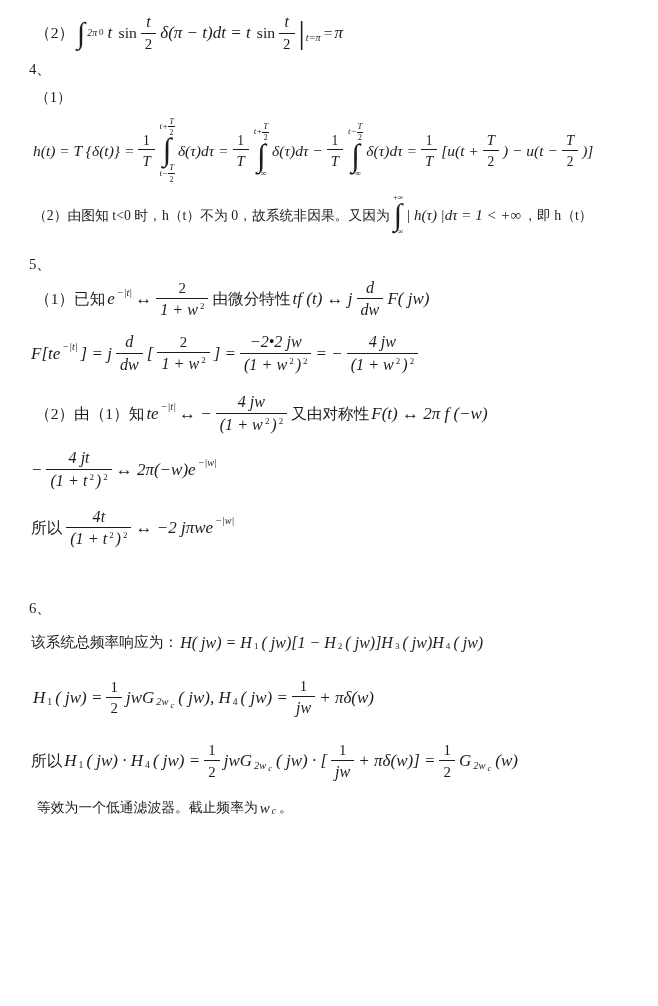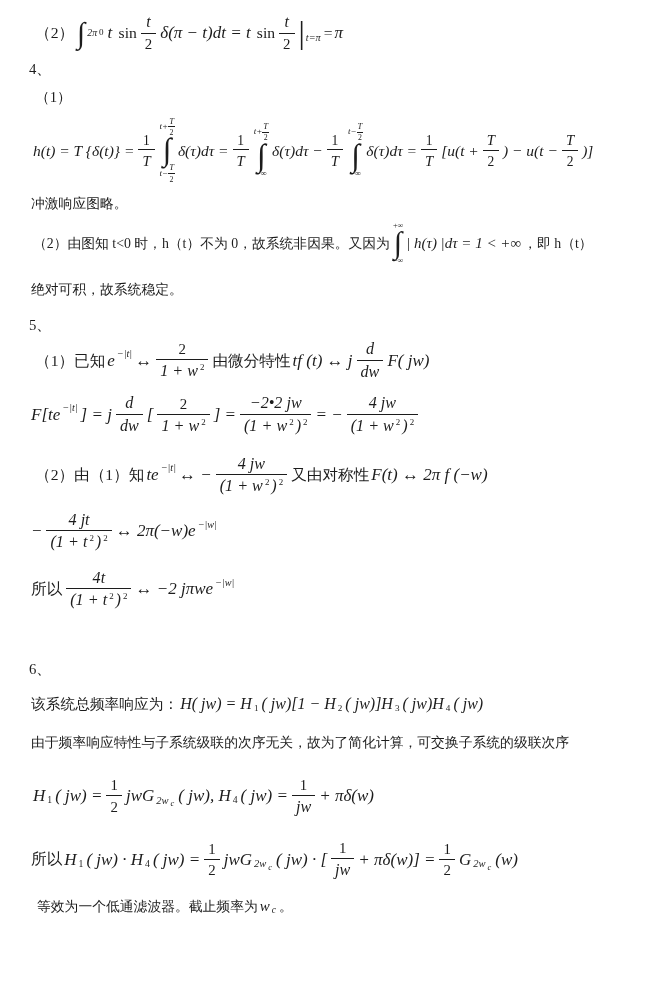--- a/index.html
+++ b/index.html
@@ -38,28 +38,25 @@
 <body>
 
 <div class="page" id="page" style="background: rgb(255, 255, 255); color: rgb(28, 28, 28);">
     <div class="line" style="margin-top: 12px; margin-left: 6px; font-size: 17px;"><span class="tok tx">（2）</span><span class="tok ints"><span class="isym2">∫</span><span class="limcol">
           <span class="slim"><span class="tok it">2π</span></span>
           <span class="slim"><span class="tok tx">0</span></span>
         </span></span><span class="tok it">t </span><span class="tok tx">sin</span><span class="tok frac"><span class="num"><span class="tok it">t</span></span><span class="den"><span class="tok tx">2</span></span></span><span class="tok it">δ(π − t)dt = t </span><span class="tok tx">sin</span><span class="tok frac"><span class="num"><span class="tok it">t</span></span><span class="den"><span class="tok tx">2</span></span></span><span class="tok vb"><span class="vbar">|</span><span class="vsub"><span class="tok it">t=π</span></span></span><span class="tok tx">=</span><span class="tok it">π</span></div>
     <div class="line" style="margin-top: 4px; margin-left: 0px; font-size: 16px;"><span class="tok tx">4、</span></div>
     <div class="line" style="margin-top: 8px; margin-left: 6px; font-size: 16px;"><span class="tok tx">（1）</span></div>
     <div class="line" style="margin-top: 10px; margin-left: 4px; font-size: 15.5px;"><span class="tok it">h(t) = T {δ(t)} =</span><span class="tok frac"><span class="num"><span class="tok tx">1</span></span><span class="den"><span class="tok it">T</span></span></span><span class="tok intd"><span class="ilim"><span class="tok it">t+</span><span class="tok frac"><span class="num"><span class="tok it">T</span></span><span class="den"><span class="tok tx">2</span></span></span></span><span class="isym">∫</span><span class="ilim"><span class="tok it">t−</span><span class="tok frac"><span class="num"><span class="tok it">T</span></span><span class="den"><span class="tok tx">2</span></span></span></span></span><span class="tok it">δ(τ)dτ =</span><span class="tok frac"><span class="num"><span class="tok tx">1</span></span><span class="den"><span class="tok it">T</span></span></span><span class="tok intd"><span class="ilim"><span class="tok it">t+</span><span class="tok frac"><span class="num"><span class="tok it">T</span></span><span class="den"><span class="tok tx">2</span></span></span></span><span class="isym">∫</span><span class="ilim"><span class="tok tx">−∞</span></span></span><span class="tok it">δ(τ)dτ −</span><span class="tok frac"><span class="num"><span class="tok tx">1</span></span><span class="den"><span class="tok it">T</span></span></span><span class="tok intd"><span class="ilim"><span class="tok it">t−</span><span class="tok frac"><span class="num"><span class="tok it">T</span></span><span class="den"><span class="tok tx">2</span></span></span></span><span class="isym">∫</span><span class="ilim"><span class="tok tx">−∞</span></span></span><span class="tok it">δ(τ)dτ =</span><span class="tok frac"><span class="num"><span class="tok tx">1</span></span><span class="den"><span class="tok it">T</span></span></span><span class="tok it">[u(t +</span><span class="tok frac"><span class="num"><span class="tok it">T</span></span><span class="den"><span class="tok tx">2</span></span></span><span class="tok it">) − u(t −</span><span class="tok frac"><span class="num"><span class="tok it">T</span></span><span class="den"><span class="tok tx">2</span></span></span><span class="tok it">)]</span></div>
-    <div class="line" style="margin-top: 9px; margin-left: 2px; font-size: 15px;"><span class="tok tx">冲激响应图略。</span></div>
     <div class="line" style="margin-top: 9px; margin-left: 4px; font-size: 15px;"><span class="tok tx">（2）由图知 t&lt;0 时，h（t）不为 0，故系统非因果。又因为</span><span class="tok intd"><span class="ilim"><span class="tok tx">+∞</span></span><span class="isym">∫</span><span class="ilim"><span class="tok tx">−∞</span></span></span><span class="tok it">| h(τ) |dτ = 1 &lt; +∞</span><span class="tok tx">，即 h（t）</span></div>
-    <div class="line" style="margin-top: 14px; margin-left: 2px; font-size: 15px;"><span class="tok tx">绝对可积，故系统稳定。</span></div>
     <div class="line" style="margin-top: 15px; margin-left: 0px; font-size: 16px;"><span class="tok tx">5、</span></div>
     <div class="line" style="margin-top: 5px; margin-left: 6px; font-size: 17px;"><span class="tok tx">（1）已知</span><span class="tok it">e</span><span class="tok sup"><span class="tok it">−|t|</span></span><span class="tok it">↔</span><span class="tok frac"><span class="num"><span class="tok tx">2</span></span><span class="den"><span class="tok it">1 + w</span><span class="tok sup"><span class="tok tx">2</span></span></span></span><span class="tok tx">由微分特性</span><span class="tok it">tf (t) ↔ j</span><span class="tok frac"><span class="num"><span class="tok it">d</span></span><span class="den"><span class="tok it">dw</span></span></span><span class="tok it">F( jw)</span></div>
     <div class="line" style="margin-top: 12px; margin-left: 2px; font-size: 17px;"><span class="tok it">F[te</span><span class="tok sup"><span class="tok it">−|t|</span></span><span class="tok it">] = j</span><span class="tok frac"><span class="num"><span class="tok it">d</span></span><span class="den"><span class="tok it">dw</span></span></span><span class="tok it">[</span><span class="tok frac"><span class="num"><span class="tok tx">2</span></span><span class="den"><span class="tok it">1 + w</span><span class="tok sup"><span class="tok tx">2</span></span></span></span><span class="tok it">] =</span><span class="tok frac"><span class="num"><span class="tok it">−2•2 jw</span></span><span class="den"><span class="tok it">(1 + w</span><span class="tok sup"><span class="tok tx">2</span></span><span class="tok it">)</span><span class="tok sup"><span class="tok tx">2</span></span></span></span><span class="tok it">= −</span><span class="tok frac"><span class="num"><span class="tok it">4 jw</span></span><span class="den"><span class="tok it">(1 + w</span><span class="tok sup"><span class="tok tx">2</span></span><span class="tok it">)</span><span class="tok sup"><span class="tok tx">2</span></span></span></span></div>
     <div class="line" style="margin-top: 18px; margin-left: 6px; font-size: 17px;"><span class="tok tx">（2）由（1）知</span><span class="tok it">te</span><span class="tok sup"><span class="tok it">−|t|</span></span><span class="tok it">↔ −</span><span class="tok frac"><span class="num"><span class="tok it">4 jw</span></span><span class="den"><span class="tok it">(1 + w</span><span class="tok sup"><span class="tok tx">2</span></span><span class="tok it">)</span><span class="tok sup"><span class="tok tx">2</span></span></span></span><span class="tok tx">又由对称性</span><span class="tok it">F(t) ↔ 2π f (−w)</span></div>
     <div class="line" style="margin-top: 14px; margin-left: 2px; font-size: 17px;"><span class="tok it">−</span><span class="tok frac"><span class="num"><span class="tok it">4 jt</span></span><span class="den"><span class="tok it">(1 + t</span><span class="tok sup"><span class="tok tx">2</span></span><span class="tok it">)</span><span class="tok sup"><span class="tok tx">2</span></span></span></span><span class="tok it">↔ 2π(−w)e</span><span class="tok sup"><span class="tok it">−|w|</span></span></div>
     <div class="line" style="margin-top: 16px; margin-left: 2px; font-size: 17px;"><span class="tok tx">所以</span><span class="tok frac"><span class="num"><span class="tok it">4t</span></span><span class="den"><span class="tok it">(1 + t</span><span class="tok sup"><span class="tok tx">2</span></span><span class="tok it">)</span><span class="tok sup"><span class="tok tx">2</span></span></span></span><span class="tok it">↔ −2 jπwe</span><span class="tok sup"><span class="tok it">−|w|</span></span></div>
     <div class="line" style="margin-top: 48px; margin-left: 0px; font-size: 16px;"><span class="tok tx">6、</span></div>
     <div class="line" style="margin-top: 14px; margin-left: 2px; font-size: 16px;"><span class="tok tx">该系统总频率响应为：</span><span class="tok it">H( jw) = H</span><span class="tok sub"><span class="tok tx">1</span></span><span class="tok it">( jw)[1 − H</span><span class="tok sub"><span class="tok tx">2</span></span><span class="tok it">( jw)]H</span><span class="tok sub"><span class="tok tx">3</span></span><span class="tok it">( jw)H</span><span class="tok sub"><span class="tok tx">4</span></span><span class="tok it">( jw)</span></div>
-    <div class="line" style="margin-top: 18px; margin-left: 2px; font-size: 15px;"><span class="tok tx">由于频率响应特性与子系统级联的次序无关，故为了简化计算，可交换子系统的级联次序</span></div>
     <div class="line" style="margin-top: 24px; margin-left: 4px; font-size: 17px;"><span class="tok it">H</span><span class="tok sub"><span class="tok tx">1</span></span><span class="tok it">( jw) =</span><span class="tok frac"><span class="num"><span class="tok tx">1</span></span><span class="den"><span class="tok tx">2</span></span></span><span class="tok it">jwG</span><span class="tok sub"><span class="tok it">2w</span><span class="tok sub"><span class="tok it">c</span></span></span><span class="tok it">( jw), H</span><span class="tok sub"><span class="tok tx">4</span></span><span class="tok it">( jw) =</span><span class="tok frac"><span class="num"><span class="tok tx">1</span></span><span class="den"><span class="tok it">jw</span></span></span><span class="tok it">+ πδ(w)</span></div>
     <div class="line" style="margin-top: 22px; margin-left: 2px; font-size: 17px;"><span class="tok tx">所以</span><span class="tok it">H</span><span class="tok sub"><span class="tok tx">1</span></span><span class="tok it">( jw) · H</span><span class="tok sub"><span class="tok tx">4</span></span><span class="tok it">( jw) =</span><span class="tok frac"><span class="num"><span class="tok tx">1</span></span><span class="den"><span class="tok tx">2</span></span></span><span class="tok it">jwG</span><span class="tok sub"><span class="tok it">2w</span><span class="tok sub"><span class="tok it">c</span></span></span><span class="tok it">( jw) · [</span><span class="tok frac"><span class="num"><span class="tok tx">1</span></span><span class="den"><span class="tok it">jw</span></span></span><span class="tok it">+ πδ(w)] =</span><span class="tok frac"><span class="num"><span class="tok tx">1</span></span><span class="den"><span class="tok tx">2</span></span></span><span class="tok it">G</span><span class="tok sub"><span class="tok it">2w</span><span class="tok sub"><span class="tok it">c</span></span></span><span class="tok it">(w)</span></div>
     <div class="line" style="margin-top: 16px; margin-left: 8px; font-size: 15px;"><span class="tok tx">等效为一个低通滤波器。截止频率为</span><span class="tok it">w</span><span class="tok sub"><span class="tok it">c</span></span><span class="tok tx">。</span></div>
   </div>
 
 </body></html>

